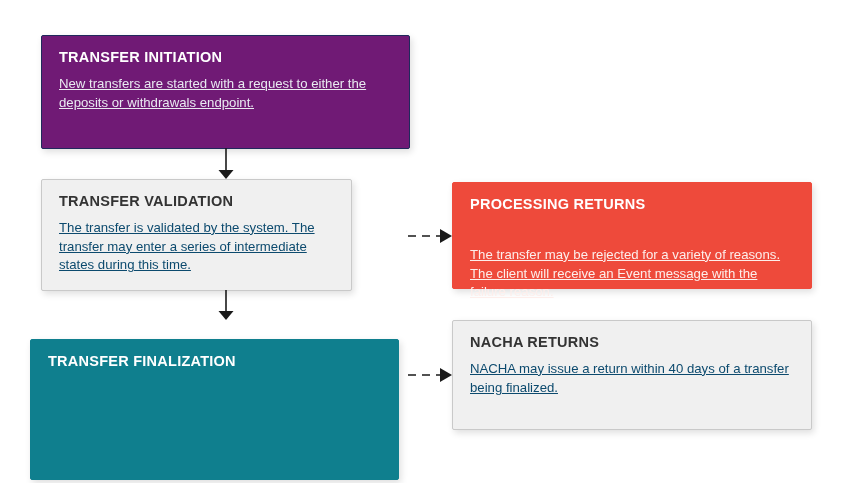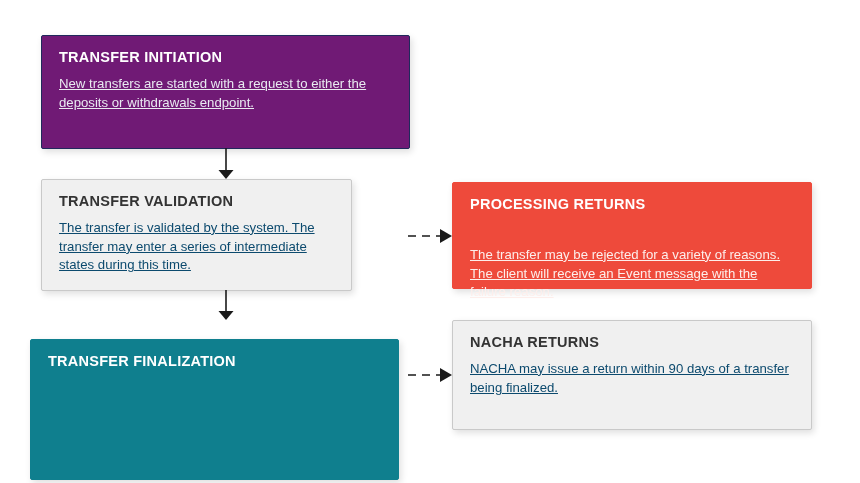--- a/index.html
+++ b/index.html
@@ -102,21 +102,21 @@
     <p class="title">PROCESSING RETURNS</p>
     <p class="desc">The transfer may be rejected for a variety of reasons. The client will receive an Event message with the failure reason.</p>
   </div>
 
   <div class="node teal" id="node-finalization">
     <p class="title">TRANSFER FINALIZATION</p>
   </div>
 
   <div class="node grey" id="node-nacha">
     <p class="title">NACHA RETURNS</p>
-    <p class="desc">NACHA may issue a return within 90 days of a transfer being finalized.</p>
+    <p class="desc">NACHA may issue a return within 40 days of a transfer being finalized.</p>
   </div>
 
   <svg class="connector" id="conn-init-valid" viewBox="0 0 60 33">
     <line x1="30" y1="0" x2="30" y2="23" stroke="#1A1A1A" stroke-width="1.6"></line>
     <polygon points="22.5,22 37.5,22 30,31" fill="#1A1A1A"></polygon>
   </svg>
 
   <svg class="connector" id="conn-valid-final" viewBox="0 0 60 32">
     <line x1="30" y1="0" x2="30" y2="22" stroke="#1A1A1A" stroke-width="1.6"></line>
     <polygon points="22.5,21 37.5,21 30,30" fill="#1A1A1A"></polygon>

